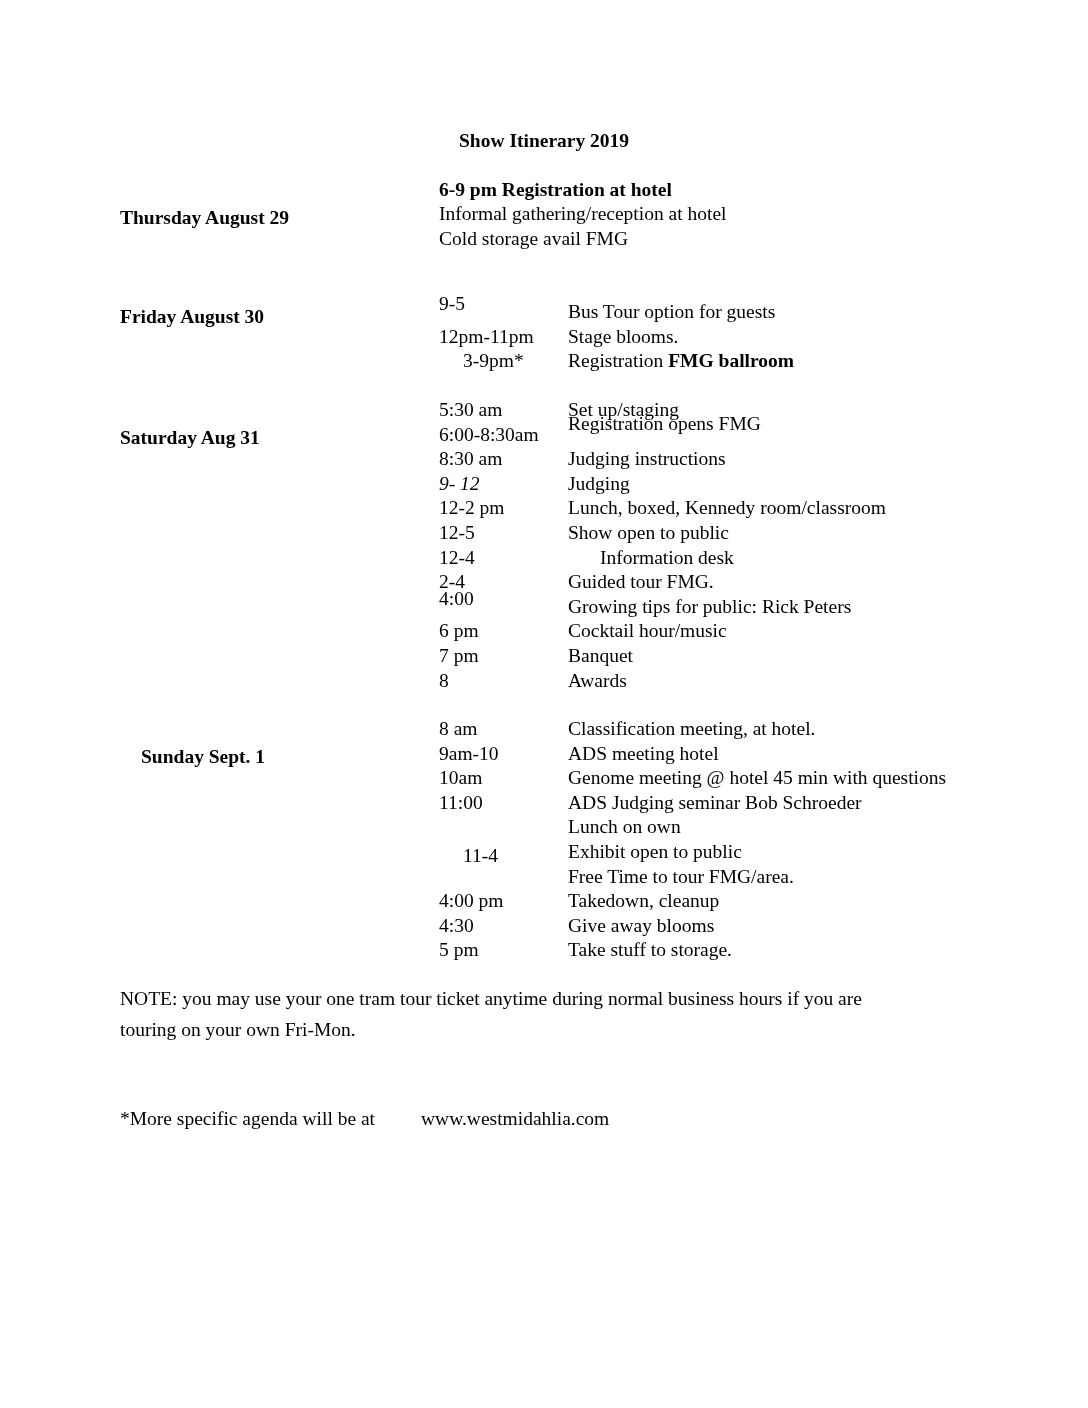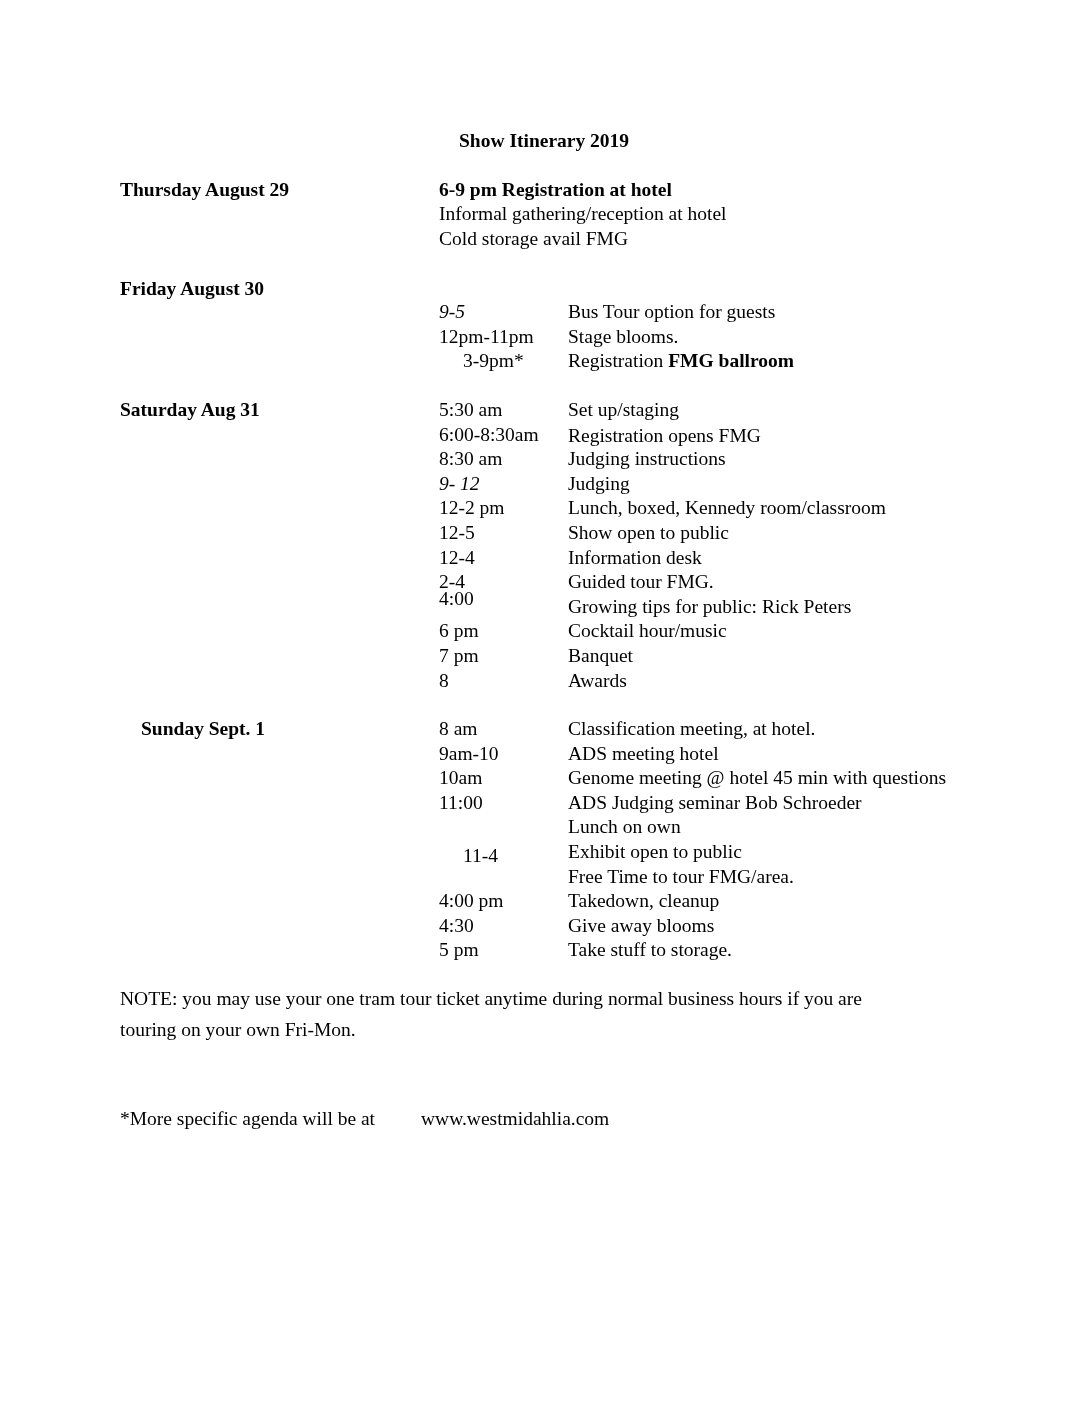--- a/index.html
+++ b/index.html
@@ -1,63 +1,63 @@
 <!DOCTYPE html>
 <html><head>
 <meta charset="utf-8">
 <style>
   html, body { margin: 0; padding: 0; background: #ffffff; }
   body { width: 1088px; height: 1408px; position: relative; overflow: hidden;
          font-family: "Liberation Serif", "DejaVu Serif", serif; color: #000; font-size: 19.5px; }
   .abs { position: absolute; white-space: nowrap; line-height: 24px; }
   .b { font-weight: bold; }
   .title { left: 459px; top: 129px; font-weight: bold; }
-  .day { left: 120px; font-weight: bold; }
+  .day { left: 120px; font-weight: bold; margin-top: 28px; }
   .time { left: 439px; }
   .desc { left: 568px; }
   .full { left: 439px; }
   .note { left: 120px; }
 </style>
 </head>
 <body>
 
 <div>
   <div class="abs title">Show Itinerary 2019</div>
 
   <div class="abs day" style="top:178px">Thursday August 29</div>
   <div class="abs full b" style="top:178px">6-9 pm Registration at hotel</div>
   <div class="abs full" style="top:202px">Informal gathering/reception at hotel</div>
   <div class="abs full" style="top:227px">Cold storage avail FMG</div>
 
   <div class="abs day" style="top:277px">Friday August 30</div>
   <div id="friday-list">
-      <div class="abs time" style="top: 300px; font-style: italic;">9-5</div>
+      <div class="abs time" style="top: 292px;">9-5</div>
       <div class="abs desc" style="top: 300px;"><span>Bus Tour option for guests</span></div>
       <div class="abs time" style="top: 324.6px;">12pm-11pm</div>
       <div class="abs desc" style="top: 324.6px;"><span>Stage blooms.</span></div>
       <div class="abs time" style="top: 349.2px; margin-left: 24px;">3-9pm*</div>
       <div class="abs desc" style="top: 349.2px;"><span>Registration </span><span class="b">FMG ballroom</span></div>
     </div>
 
   <div class="abs day" style="top:398px">Saturday Aug 31</div>
   <div id="saturday-list">
       <div class="abs time" style="top: 398px;">5:30 am</div>
       <div class="abs desc" style="top: 398px;"><span>Set up/staging</span></div>
       <div class="abs time" style="top: 422.6px;">6:00-8:30am</div>
-      <div class="abs desc" style="top: 424px;"><span>Registration opens FMG</span></div>
+      <div class="abs desc" style="top: 412px;"><span>Registration opens FMG</span></div>
       <div class="abs time" style="top: 447.2px;">8:30 am</div>
       <div class="abs desc" style="top: 447.2px;"><span>Judging instructions</span></div>
       <div class="abs time" style="top: 471.8px; font-style: italic;">9- 12</div>
       <div class="abs desc" style="top: 471.8px;"><span>Judging</span></div>
       <div class="abs time" style="top: 496.4px;">12-2 pm</div>
       <div class="abs desc" style="top: 496.4px;"><span>Lunch, boxed, Kennedy room/classroom</span></div>
       <div class="abs time" style="top: 521px;">12-5</div>
       <div class="abs desc" style="top: 521px;"><span>Show open to public</span></div>
       <div class="abs time" style="top: 545.6px;">12-4</div>
-      <div class="abs desc" style="top: 545.6px;"><span>Information desk</span></div>
+      <div class="abs desc" style="top: 545.6px; margin-left: 32px;"><span>Information desk</span></div>
       <div class="abs time" style="top: 570.2px;">2-4</div>
       <div class="abs desc" style="top: 570.2px;"><span>Guided tour FMG.</span></div>
       <div class="abs time" style="top: 587px;">4:00</div>
       <div class="abs desc" style="top: 594.8px;"><span>Growing tips for public: Rick Peters</span></div>
       <div class="abs time" style="top: 619.4px;">6 pm</div>
       <div class="abs desc" style="top: 619.4px;"><span>Cocktail hour/music</span></div>
       <div class="abs time" style="top: 644px;">7 pm</div>
       <div class="abs desc" style="top: 644px;"><span>Banquet</span></div>
       <div class="abs time" style="top: 668.6px;">8</div>
       <div class="abs desc" style="top: 668.6px;"><span>Awards</span></div>

